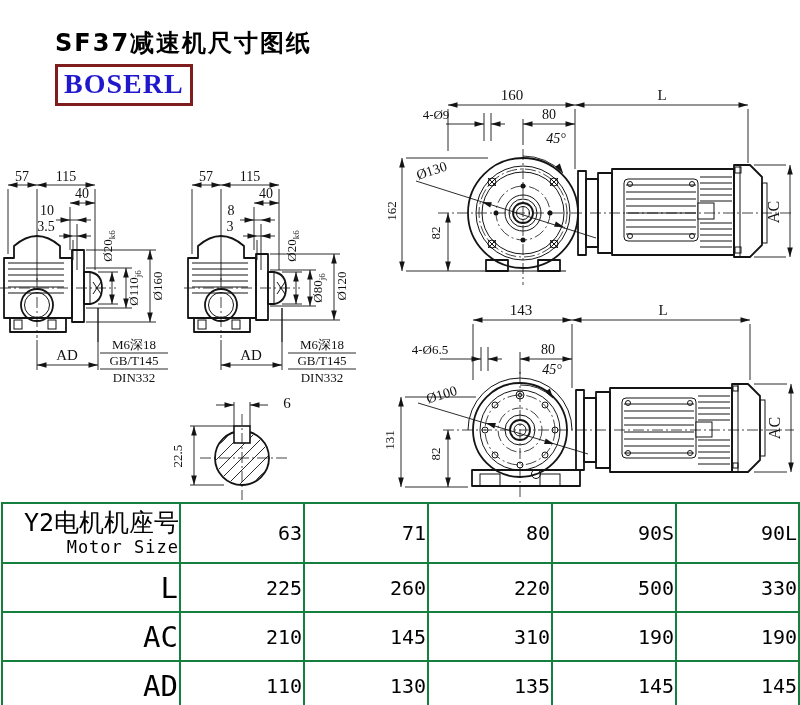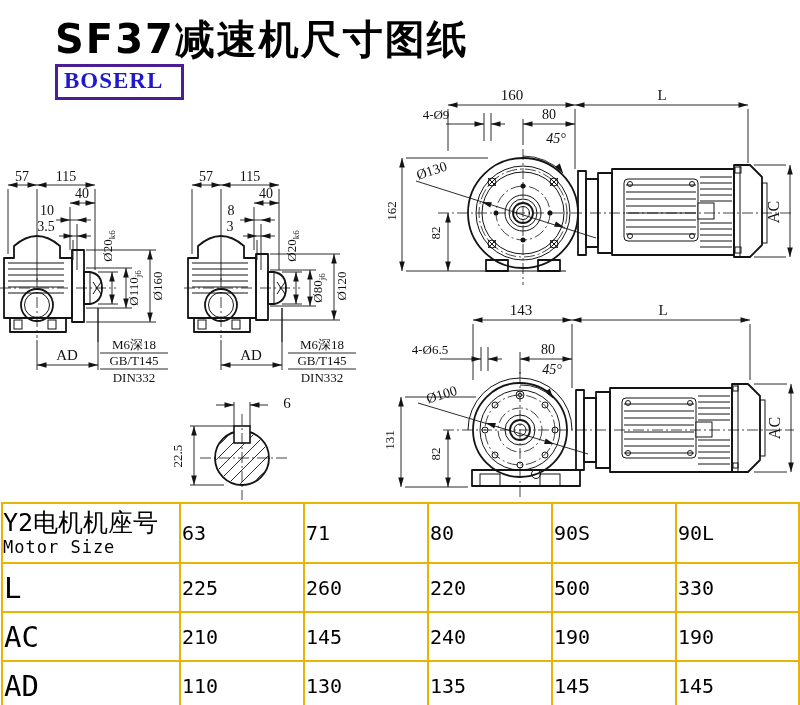--- a/index.html
+++ b/index.html
@@ -1,22 +1,22 @@
 <!DOCTYPE html>
 <html><head>
 <meta charset="utf-8">
 <style>
   html,body{margin:0;padding:0}
   body{width:800px;height:705px;background:#ffffff;position:relative;overflow:hidden;
        font-family:"Liberation Sans",sans-serif}
-  #page-title{position:absolute;left:55px;top:12px;font-family:"DejaVu Sans",sans-serif;
-       font-weight:700;font-size:40px;letter-spacing:2px;color:#000;white-space:nowrap}
-  #brand-box{position:absolute;left:55px;top:64px;border:3px solid #4c1d95;background:#fff;
-       color:#2018cc;font-family:"Liberation Serif",serif;font-weight:700;font-size:23px;
-       letter-spacing:1px;padding:0 18px 2px 6px;line-height:1.2}
+  #page-title{position:absolute;left:55px;top:27px;font-family:"DejaVu Sans",sans-serif;
+       font-weight:700;font-size:24px;letter-spacing:2px;color:#000;white-space:nowrap}
+  #brand-box{position:absolute;left:55px;top:64px;border:3px solid #7f1d1d;background:#fff;
+       color:#2018cc;font-family:"Liberation Serif",serif;font-weight:700;font-size:28px;
+       letter-spacing:1px;padding:0 6px 2px 6px;line-height:1.2}
   svg.view{position:absolute;overflow:visible}
   #v1{left:0;top:150px}
   #v2{left:184px;top:150px}
   #vs{left:172px;top:380px}
   #v3{left:388px;top:83px}
   #v4{left:388px;top:302px}
   svg text{font-family:"Liberation Serif",serif;fill:#111}
   .d{font-size:13px}
   .dn{font-size:14px}
   .dm{font-size:15px}
@@ -25,21 +25,21 @@
   .sub{font-size:9px}
   .ol{fill:none;stroke:#141414;stroke-width:1.8;stroke-linejoin:round}
   .o2{fill:none;stroke:#141414;stroke-width:1}
   .dl{fill:none;stroke:#141414;stroke-width:0.9}
   .cl{fill:none;stroke:#141414;stroke-width:0.8;stroke-dasharray:11 3 2 3}
   .ar{fill:#141414;stroke:none}
   .wf{fill:#ffffff;stroke:#141414}
   .h line{stroke:#141414;stroke-width:0.9}
   #dim-table{position:absolute;left:1px;top:502px;width:797px;border-collapse:collapse;
        table-layout:fixed;background:#fff}
-  #dim-table td{border:2px solid #eab308;text-align:left;vertical-align:middle;color:#000;
+  #dim-table td{border:2px solid #15803d;text-align:right;vertical-align:middle;color:#000;
        font-family:"DejaVu Sans Mono","DejaVu Sans",monospace;overflow:hidden}
   #dim-table td.num{font-size:20px;height:45px}
   #dim-table td.lbl{font-size:29px}
   #dim-table td.hcell{height:58px;font-size:25px;line-height:1.15;padding:0}
   .hc-en{font-size:17px;letter-spacing:1px}
 </style>
 </head>
 <body>
 
 <svg width="0" height="0" style="position:absolute">
@@ -532,21 +532,21 @@
     <td class="num">225</td>
     <td class="num">260</td>
     <td class="num">220</td>
     <td class="num">500</td>
     <td class="num">330</td>
   </tr>
   <tr>
     <td class="lbl">AC</td>
     <td class="num">210</td>
     <td class="num">145</td>
-    <td class="num">240</td>
+    <td class="num">310</td>
     <td class="num">190</td>
     <td class="num">190</td>
   </tr>
   <tr>
     <td class="lbl">AD</td>
     <td class="num">110</td>
     <td class="num">130</td>
     <td class="num">135</td>
     <td class="num">145</td>
     <td class="num">145</td>

